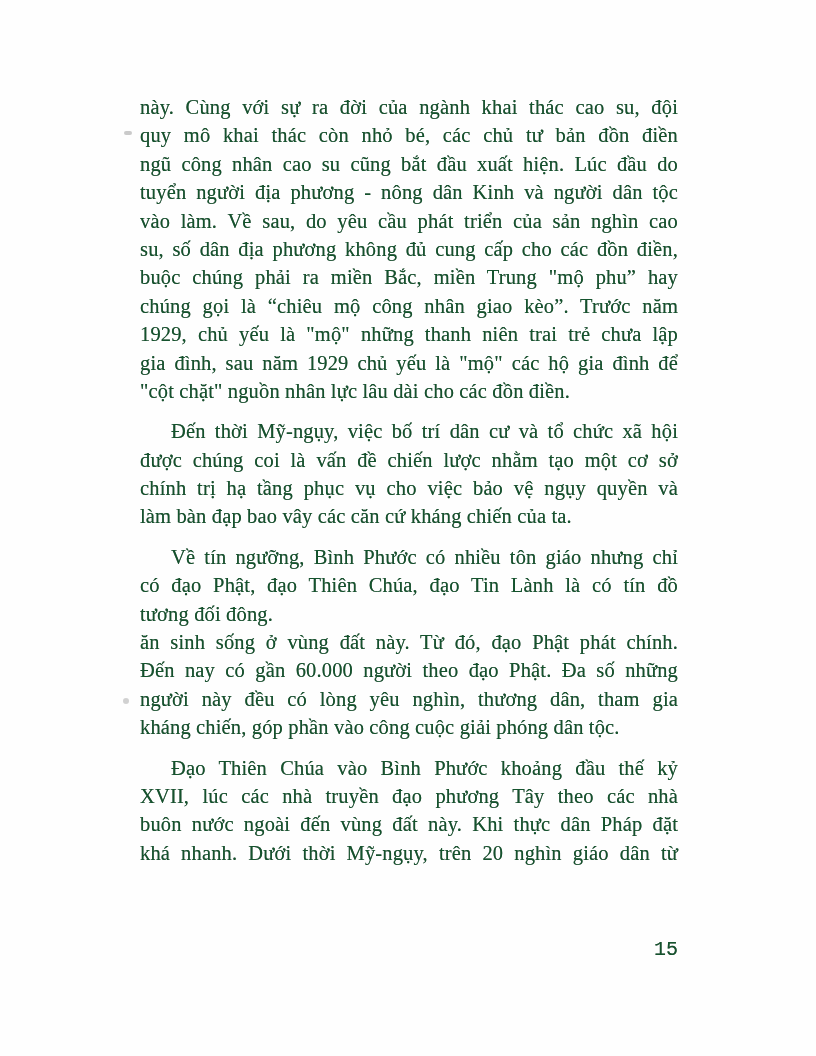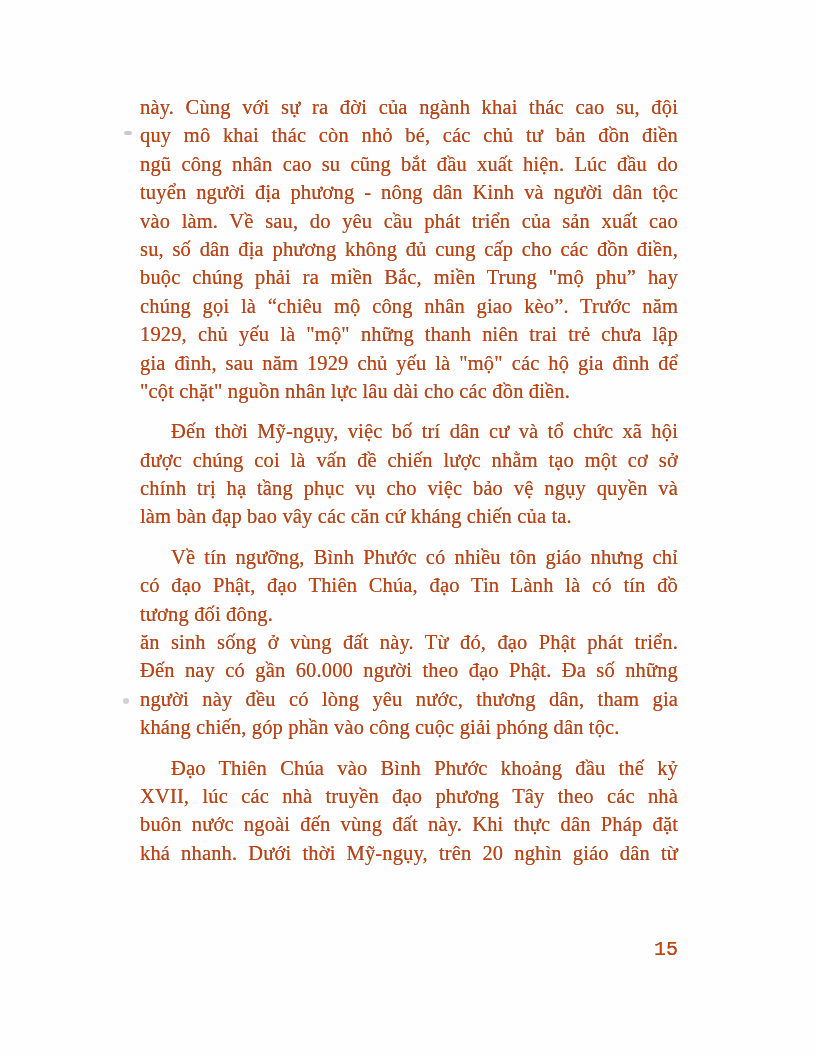--- a/index.html
+++ b/index.html
@@ -7,21 +7,21 @@
     padding: 0;
     background: #ffffff;
   }
   .page {
     position: relative;
     width: 816px;
     height: 1056px;
     background: #fefefe;
     overflow: hidden;
     font-family: "Liberation Serif", "DejaVu Serif", serif;
-    color: #c2410c;
+    color: #14532d;
   }
   .textblock {
     position: absolute;
     left: 140px;
     top: 93px;
     width: 538px;
   }
   .line {
     height: 28.4px;
     line-height: 28.4px;
@@ -64,37 +64,37 @@
 </head>
 <body>
 
 <div class="page">
   <div class="textblock">
 
   <div class="line">này. Cùng với sự ra đời của ngành khai thác cao su, đội</div>
       <div class="line">quy mô khai thác còn nhỏ bé, các chủ tư bản đồn điền</div>
       <div class="line">ngũ công nhân cao su cũng bắt đầu xuất hiện. Lúc đầu do</div>
       <div class="line">tuyển người địa phương - nông dân Kinh và người dân tộc</div>
-      <div class="line">vào làm. Về sau, do yêu cầu phát triển của sản xuất cao</div>
+      <div class="line">vào làm. Về sau, do yêu cầu phát triển của sản nghìn cao</div>
       <div class="line">su, số dân địa phương không đủ cung cấp cho các đồn điền,</div>
       <div class="line">buộc chúng phải ra miền Bắc, miền Trung "mộ phu” hay</div>
       <div class="line">chúng gọi là “chiêu mộ công nhân giao kèo”. Trước năm</div>
       <div class="line">1929, chủ yếu là "mộ" những thanh niên trai trẻ chưa lập</div>
       <div class="line">gia đình, sau năm 1929 chủ yếu là "mộ" các hộ gia đình để</div>
       <div class="line noj">"cột chặt" nguồn nhân lực lâu dài cho các đồn điền.</div>
       <div class="line indent">Đến thời Mỹ-ngụy, việc bố trí dân cư và tổ chức xã hội</div>
       <div class="line">được chúng coi là vấn đề chiến lược nhằm tạo một cơ sở</div>
       <div class="line">chính trị hạ tầng phục vụ cho việc bảo vệ ngụy quyền và</div>
       <div class="line noj">làm bàn đạp bao vây các căn cứ kháng chiến của ta.</div>
       <div class="line indent">Về tín ngưỡng, Bình Phước có nhiều tôn giáo nhưng chỉ</div>
       <div class="line">có đạo Phật, đạo Thiên Chúa, đạo Tin Lành là có tín đồ</div>
       <div class="line noj">tương đối đông.</div>
-      <div class="line">ăn sinh sống ở vùng đất này. Từ đó, đạo Phật phát triển.</div>
+      <div class="line">ăn sinh sống ở vùng đất này. Từ đó, đạo Phật phát chính.</div>
       <div class="line">Đến nay có gần 60.000 người theo đạo Phật. Đa số những</div>
-      <div class="line">người này đều có lòng yêu nước, thương dân, tham gia</div>
+      <div class="line">người này đều có lòng yêu nghìn, thương dân, tham gia</div>
       <div class="line noj">kháng chiến, góp phần vào công cuộc giải phóng dân tộc.</div>
       <div class="line indent">Đạo Thiên Chúa vào Bình Phước khoảng đầu thế kỷ</div>
       <div class="line">XVII, lúc các nhà truyền đạo phương Tây theo các nhà</div>
       <div class="line">buôn nước ngoài đến vùng đất này. Khi thực dân Pháp đặt</div>
       <div class="line">khá nhanh. Dưới thời Mỹ-ngụy, trên 20 nghìn giáo dân từ</div>
     </div>
   <div class="pageno">15</div>
   <div class="artifact a1"></div>
   <div class="artifact a2"></div>
 </div>

